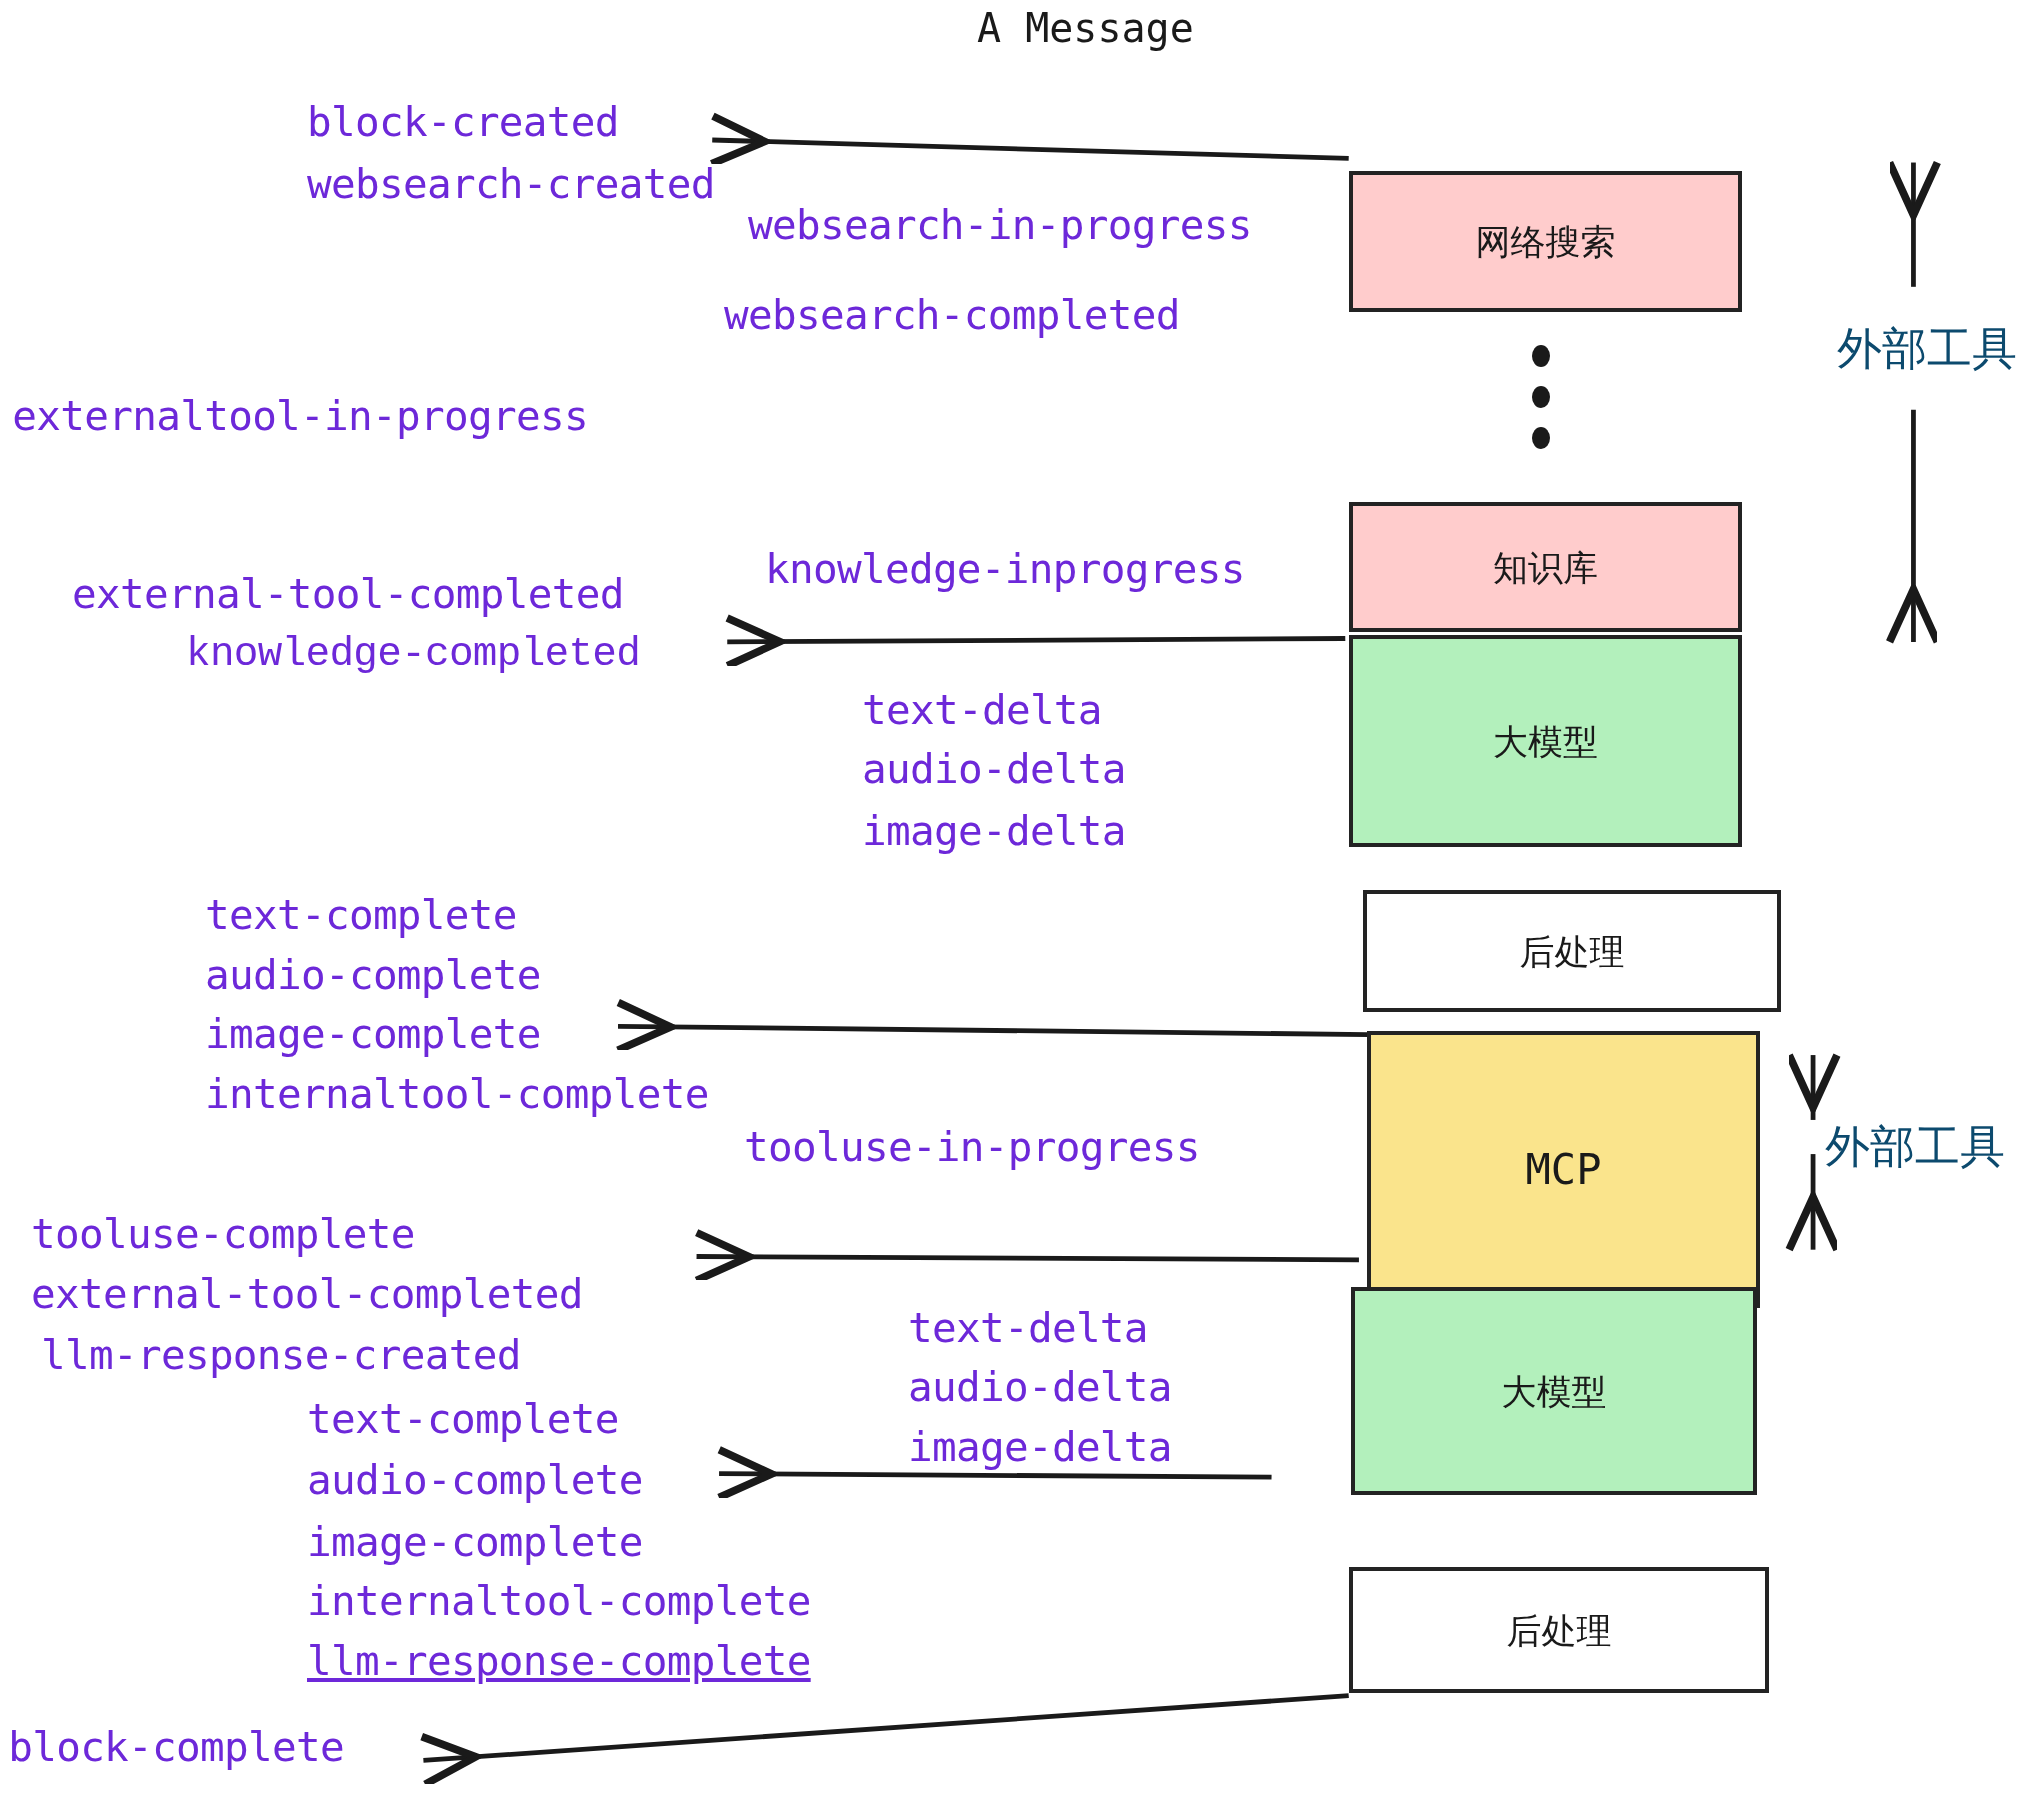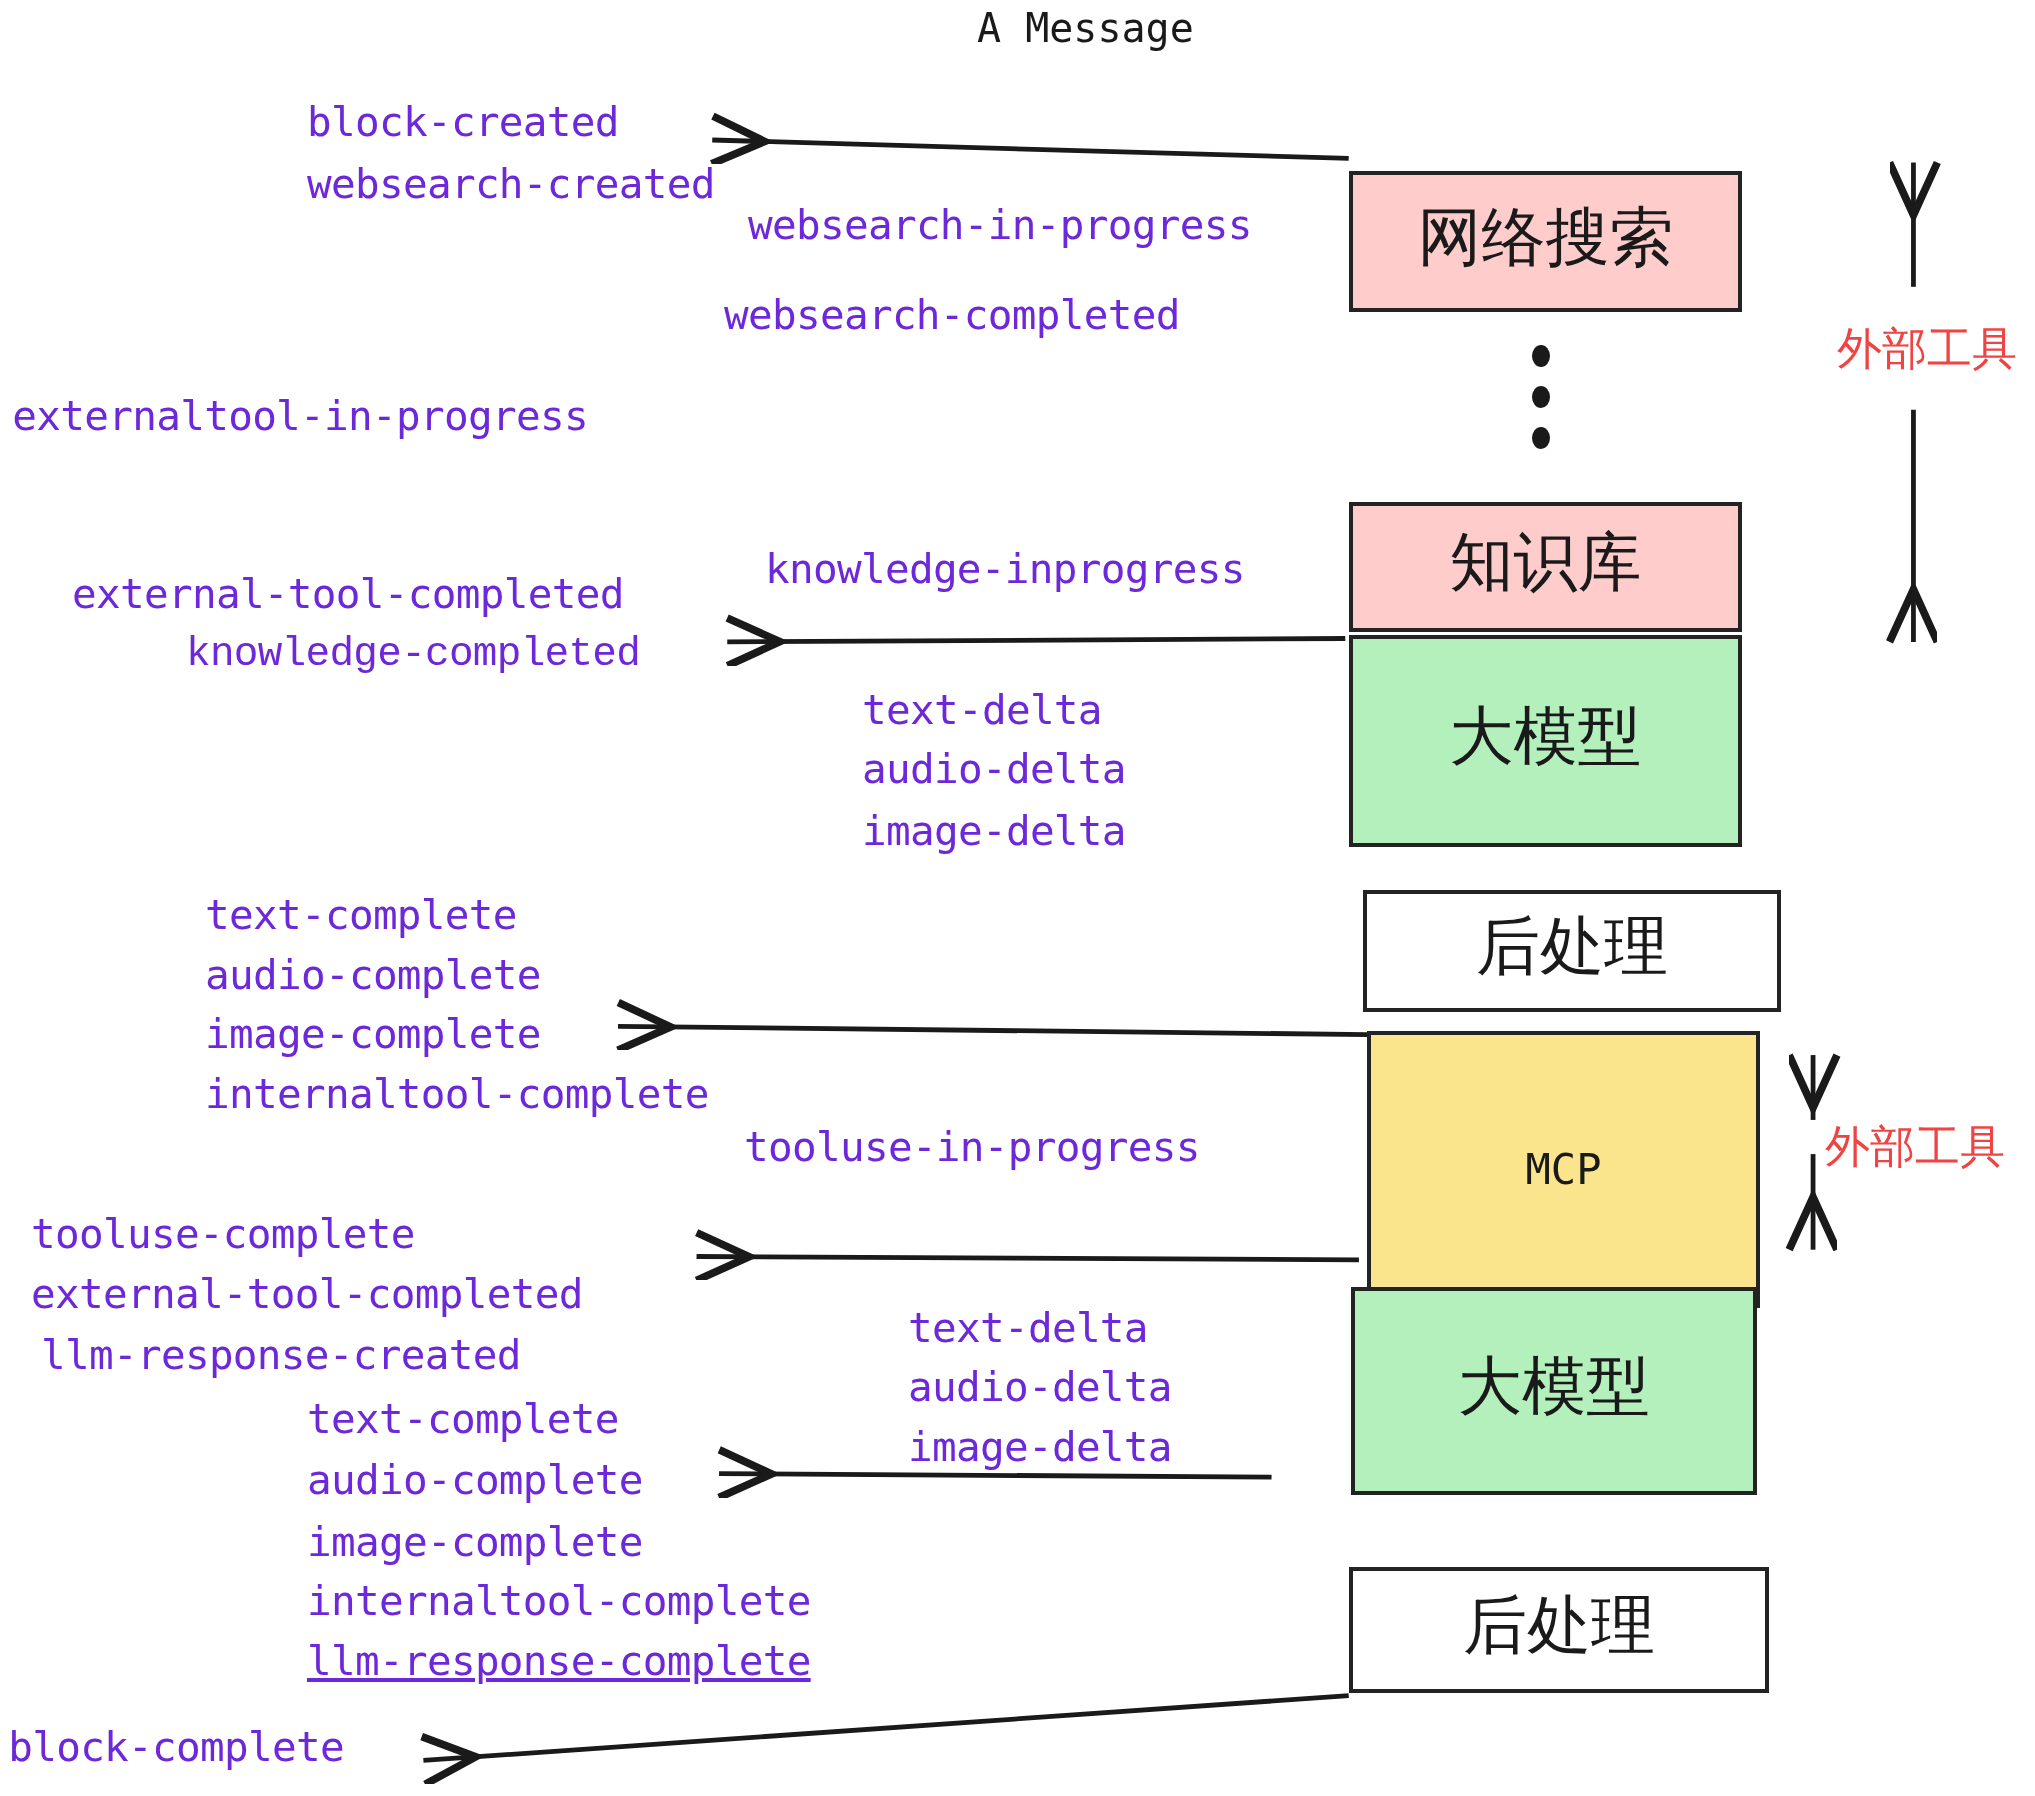--- a/index.html
+++ b/index.html
@@ -40,39 +40,39 @@
     line-height: 1;
   }
   .box {
     position: absolute;
     box-sizing: border-box;
     border: 4.8px solid #232323;
     display: flex;
     align-items: center;
     justify-content: center;
     color: #1a1a1a;
-    font-family: Liberation Mono, monospace;
-    font-size: 64px;
+    font-family: Liberation Sans, sans-serif;
+    font-size: 35px;
     line-height: 1;
   }
   .box.mono {
     font-family: "DejaVu Sans Mono", "Liberation Mono", monospace;
     font-size: 42px;
   }
   .dot {
     position: absolute;
     width: 18px;
     height: 22px;
     background: #1a1a1a;
     border-radius: 50%;
   }
   .sidelbl {
     position: absolute;
     white-space: nowrap;
-    color: #ef4444;
+    color: #0c4a6e;
     font-family: "DejaVu Sans", "Liberation Sans", sans-serif;
     font-size: 45px;
     line-height: 1;
   }
 </style>
 </head>
 <body>
 
 <div id="canvas">
 

